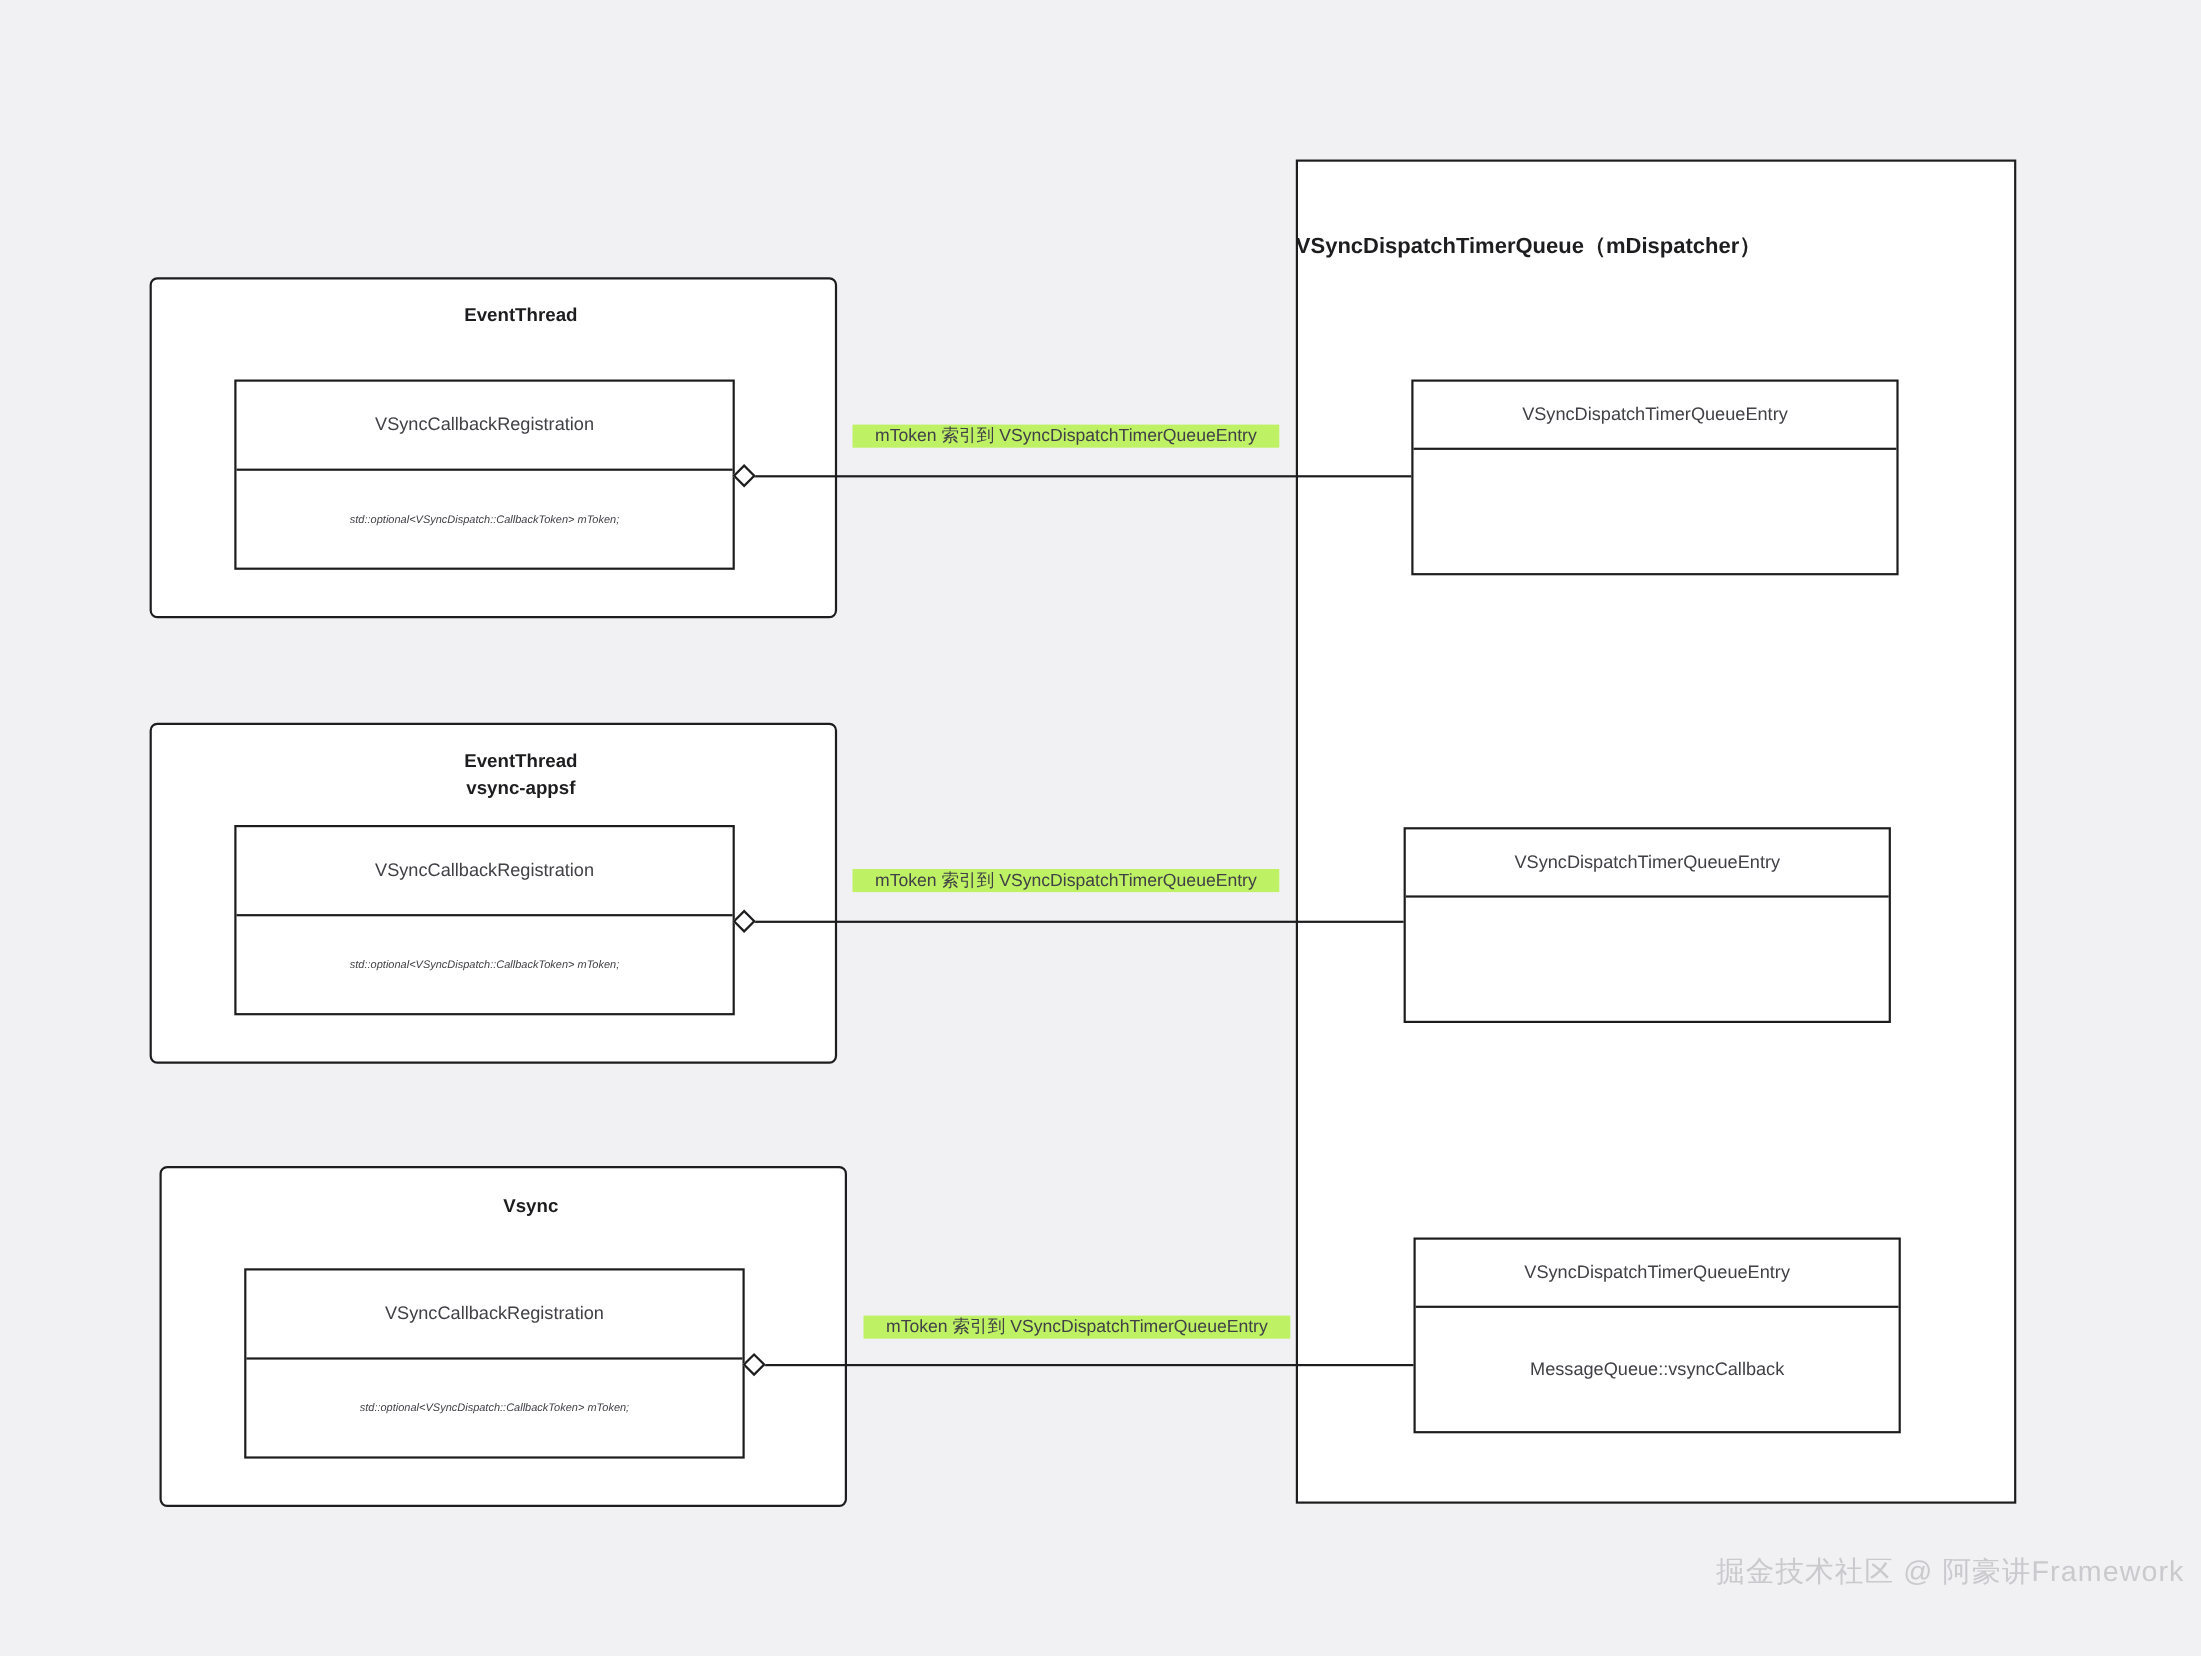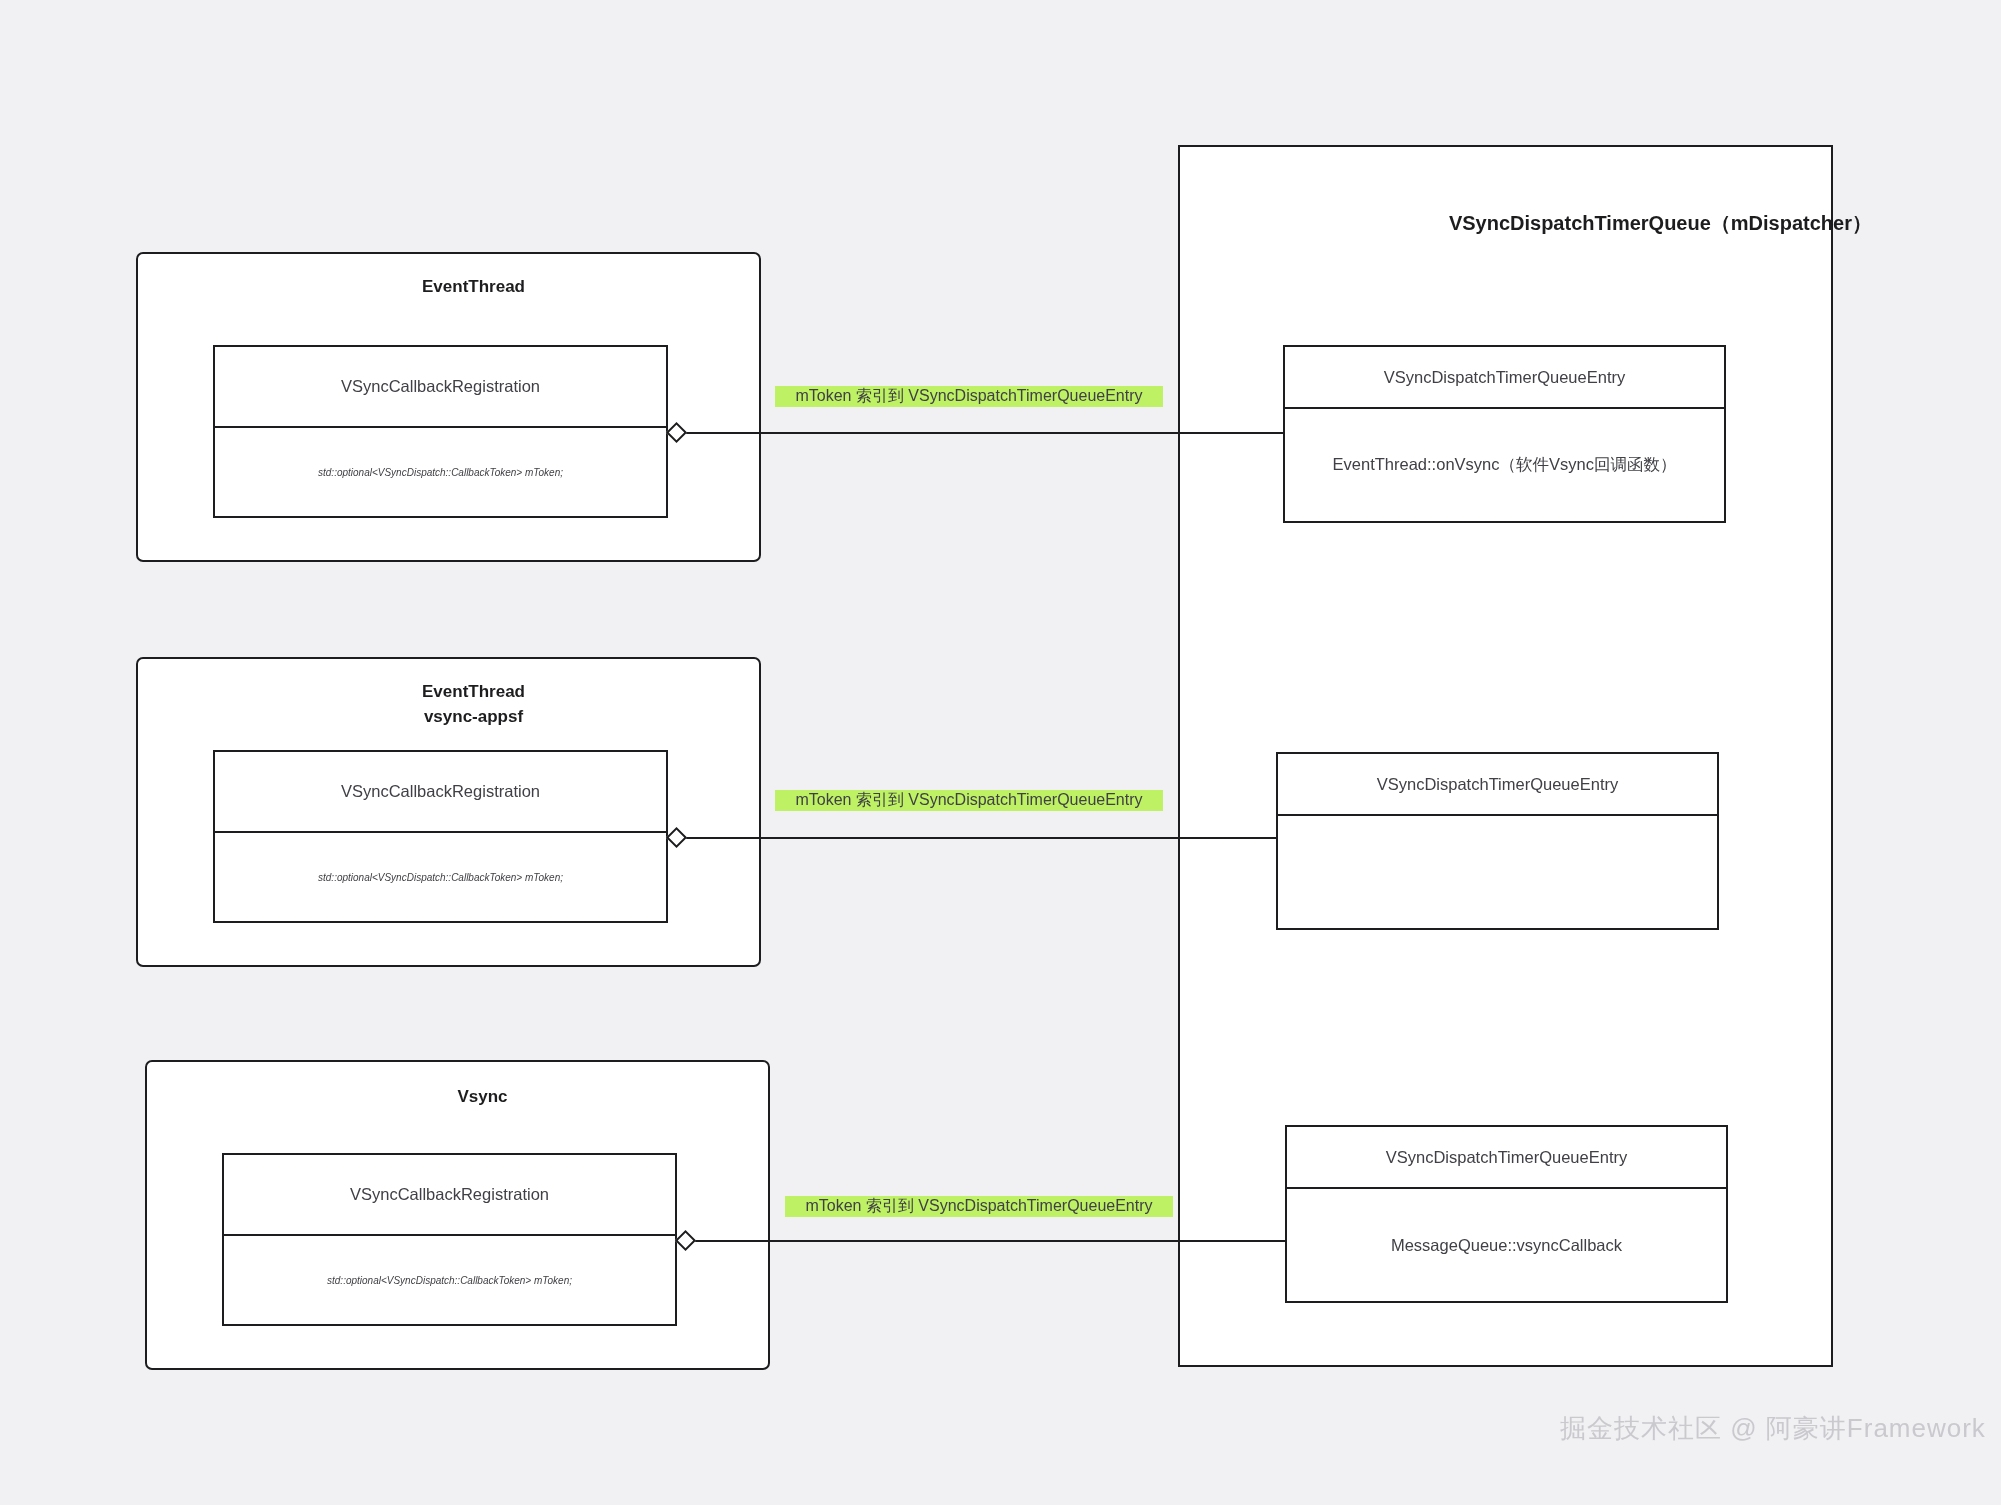--- a/index.html
+++ b/index.html
@@ -59,25 +59,24 @@
     font-weight: bold;
     color: #1d1d1f;
     line-height: 1.45;
     font-size: 17px;
     margin-left: 25px;
   }
   .container-title {
     position: absolute;
     left: 0;
     right: 0;
-    text-align: right;
+    text-align: left;
     font-weight: bold;
     color: #1d1d1f;
     font-size: 20px;
-    margin-left: 39px;
   }
 
   .cell-text {
     color: #404046;
     font-size: 16.5px;
     text-align: center;
     white-space: nowrap;
   }
   .cell-text.small {
     font-size: 10px;
@@ -166,23 +165,20 @@
   </div>
 
   <div class="container-box" style="left:1178px; top:145px; width:655px; height:1222px;">
   </div>
   <div class="container-title" style="left:1178px; top:210px; width:655px;">VSyncDispatchTimerQueue（mDispatcher）</div>
 
   <div class="class-box" style="left:1283px; top:345px; width:443px; height:178px;">
     <div class="compartment top" style="height:62px;">
       <span class="cell-text">VSyncDispatchTimerQueueEntry</span>
     </div>
-    <div class="compartment" style="flex:1;">
-      <span class="cell-text">EventThread::onVsync（软件Vsync回调函数）</span>
-    </div>
   </div>
 
   <div class="class-box" style="left:1276px; top:752px; width:443px; height:178px;">
     <div class="compartment top" style="height:62px;">
       <span class="cell-text">VSyncDispatchTimerQueueEntry</span>
     </div>
   </div>
 
   <div class="class-box" style="left:1285px; top:1125px; width:443px; height:178px;">
     <div class="compartment top" style="height:62px;">

